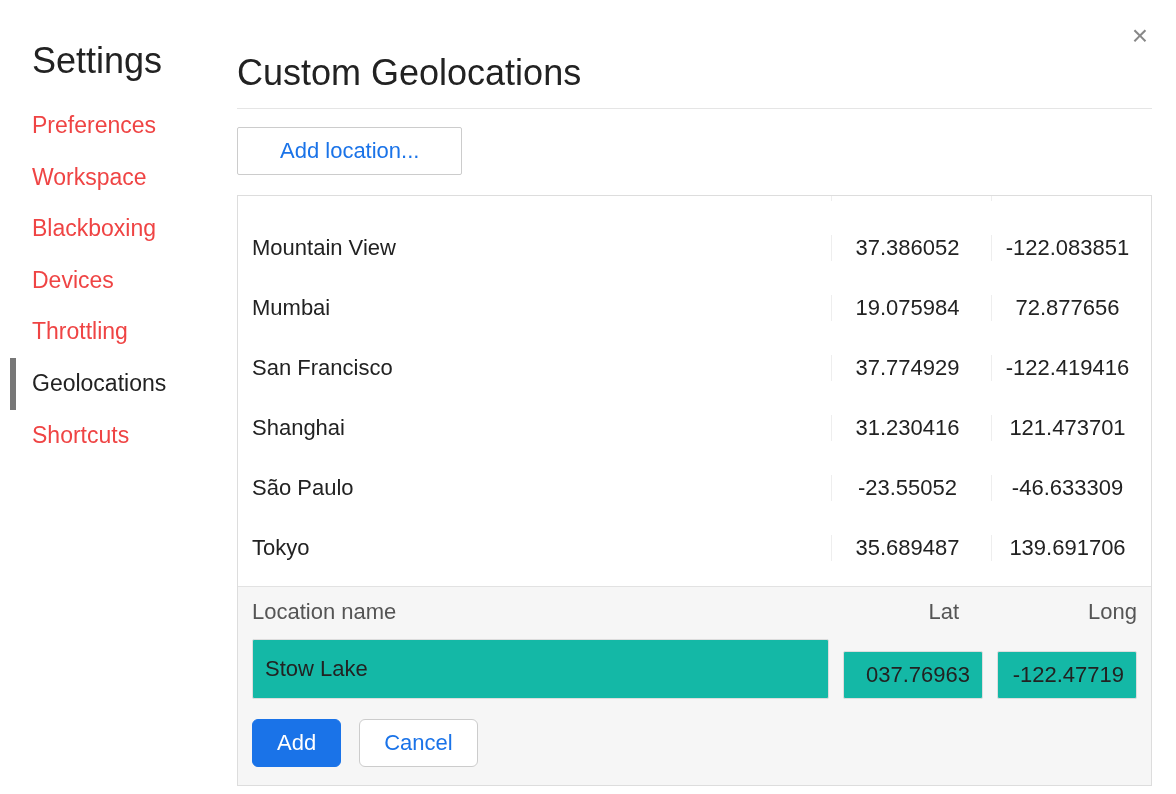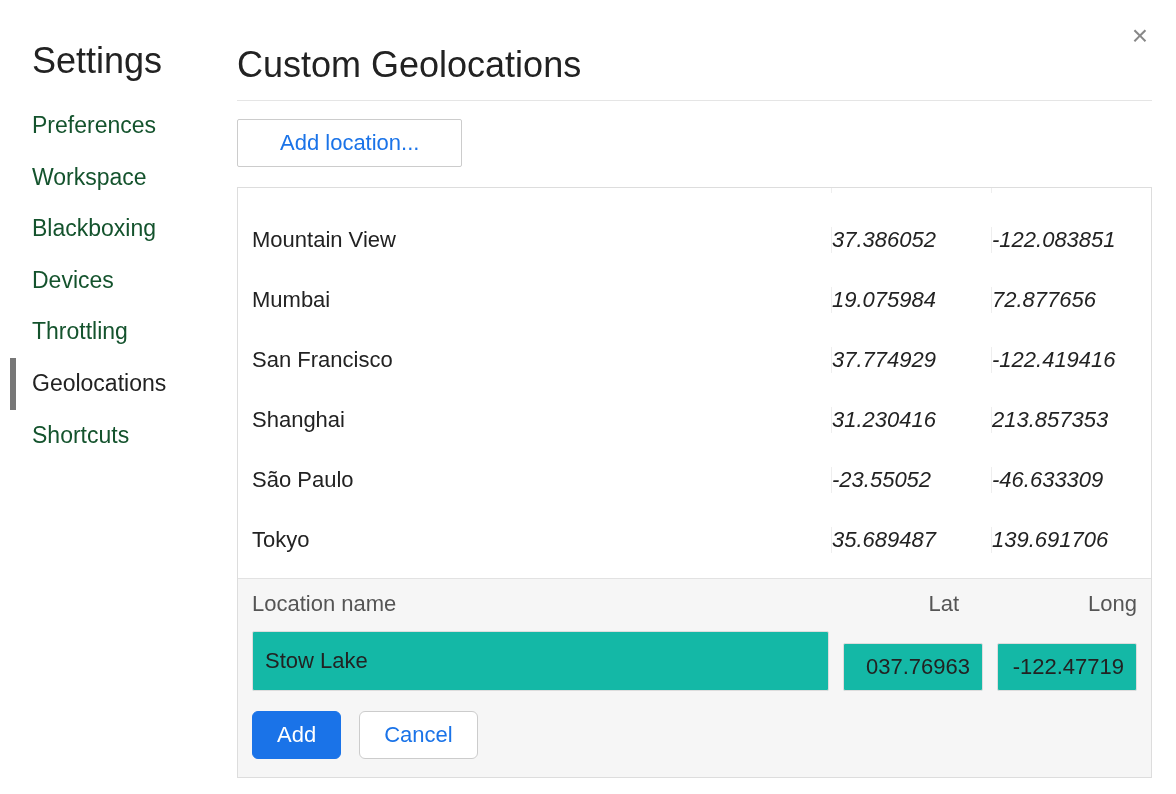--- a/index.html
+++ b/index.html
@@ -37,21 +37,21 @@
     flex-shrink: 0;
   }
   .sidebar-title {
     font-size: 36px;
     font-weight: 400;
     margin: 16px 0 18px 22px;
     color: #222;
   }
   .nav-item {
     font-size: 23px;
-    color: #14532d;
+    color: #ef4444;
     padding: 12px 0 12px 22px;
     cursor: pointer;
     line-height: 1.2;
   }
   .nav-item.active {
     color: #222;
     border-left: 6px solid #777;
     padding-left: 16px;
   }
   
@@ -60,21 +60,21 @@
     padding-right: 24px;
     padding-left: 12px;
     display: flex;
     flex-direction: column;
     min-width: 0;
   }
   .main-title {
     font-size: 36px;
     font-weight: 400;
     color: #222;
-    margin: 20px 0 18px 0;
+    margin: 28px 0 18px 0;
     border-bottom: 1px solid #e5e5e5;
     padding-bottom: 14px;
   }
   .toolbar {
     margin-bottom: 20px;
   }
   .add-location-btn {
     background: #fff;
     border: 1px solid #ccc;
     border-radius: 2px;
@@ -106,25 +106,24 @@
     color: #222;
   }
   .row .col-name {
     flex: 1;
     padding-left: 14px;
     overflow: hidden;
     white-space: nowrap;
   }
   .row .col-lat, .row .col-long {
     width: 160px;
-    text-align: left;
+    text-align: center;
     padding-right: 8px;
     white-space: nowrap;
     overflow: hidden;
-    font-style: italic;
   }
   .row .col-lat { border-left: 1px solid #eee; }
   .row .col-long { border-left: 1px solid #eee; }
   
   .editor {
     background: #f6f6f6;
     border-top: 1px solid #e2e2e2;
     padding: 12px 14px 18px 14px;
   }
   .editor-headers {
@@ -218,21 +217,21 @@
               <div class="col-long">72.877656</div>
             </div>
             <div class="row">
               <div class="col-name">San Francisco</div>
               <div class="col-lat">37.774929</div>
               <div class="col-long">-122.419416</div>
             </div>
             <div class="row">
               <div class="col-name">Shanghai</div>
               <div class="col-lat">31.230416</div>
-              <div class="col-long">213.857353</div>
+              <div class="col-long">121.473701</div>
             </div>
             <div class="row">
               <div class="col-name">São Paulo</div>
               <div class="col-lat">-23.55052</div>
               <div class="col-long">-46.633309</div>
             </div>
             <div class="row">
               <div class="col-name">Tokyo</div>
               <div class="col-lat">35.689487</div>
               <div class="col-long">139.691706</div>

